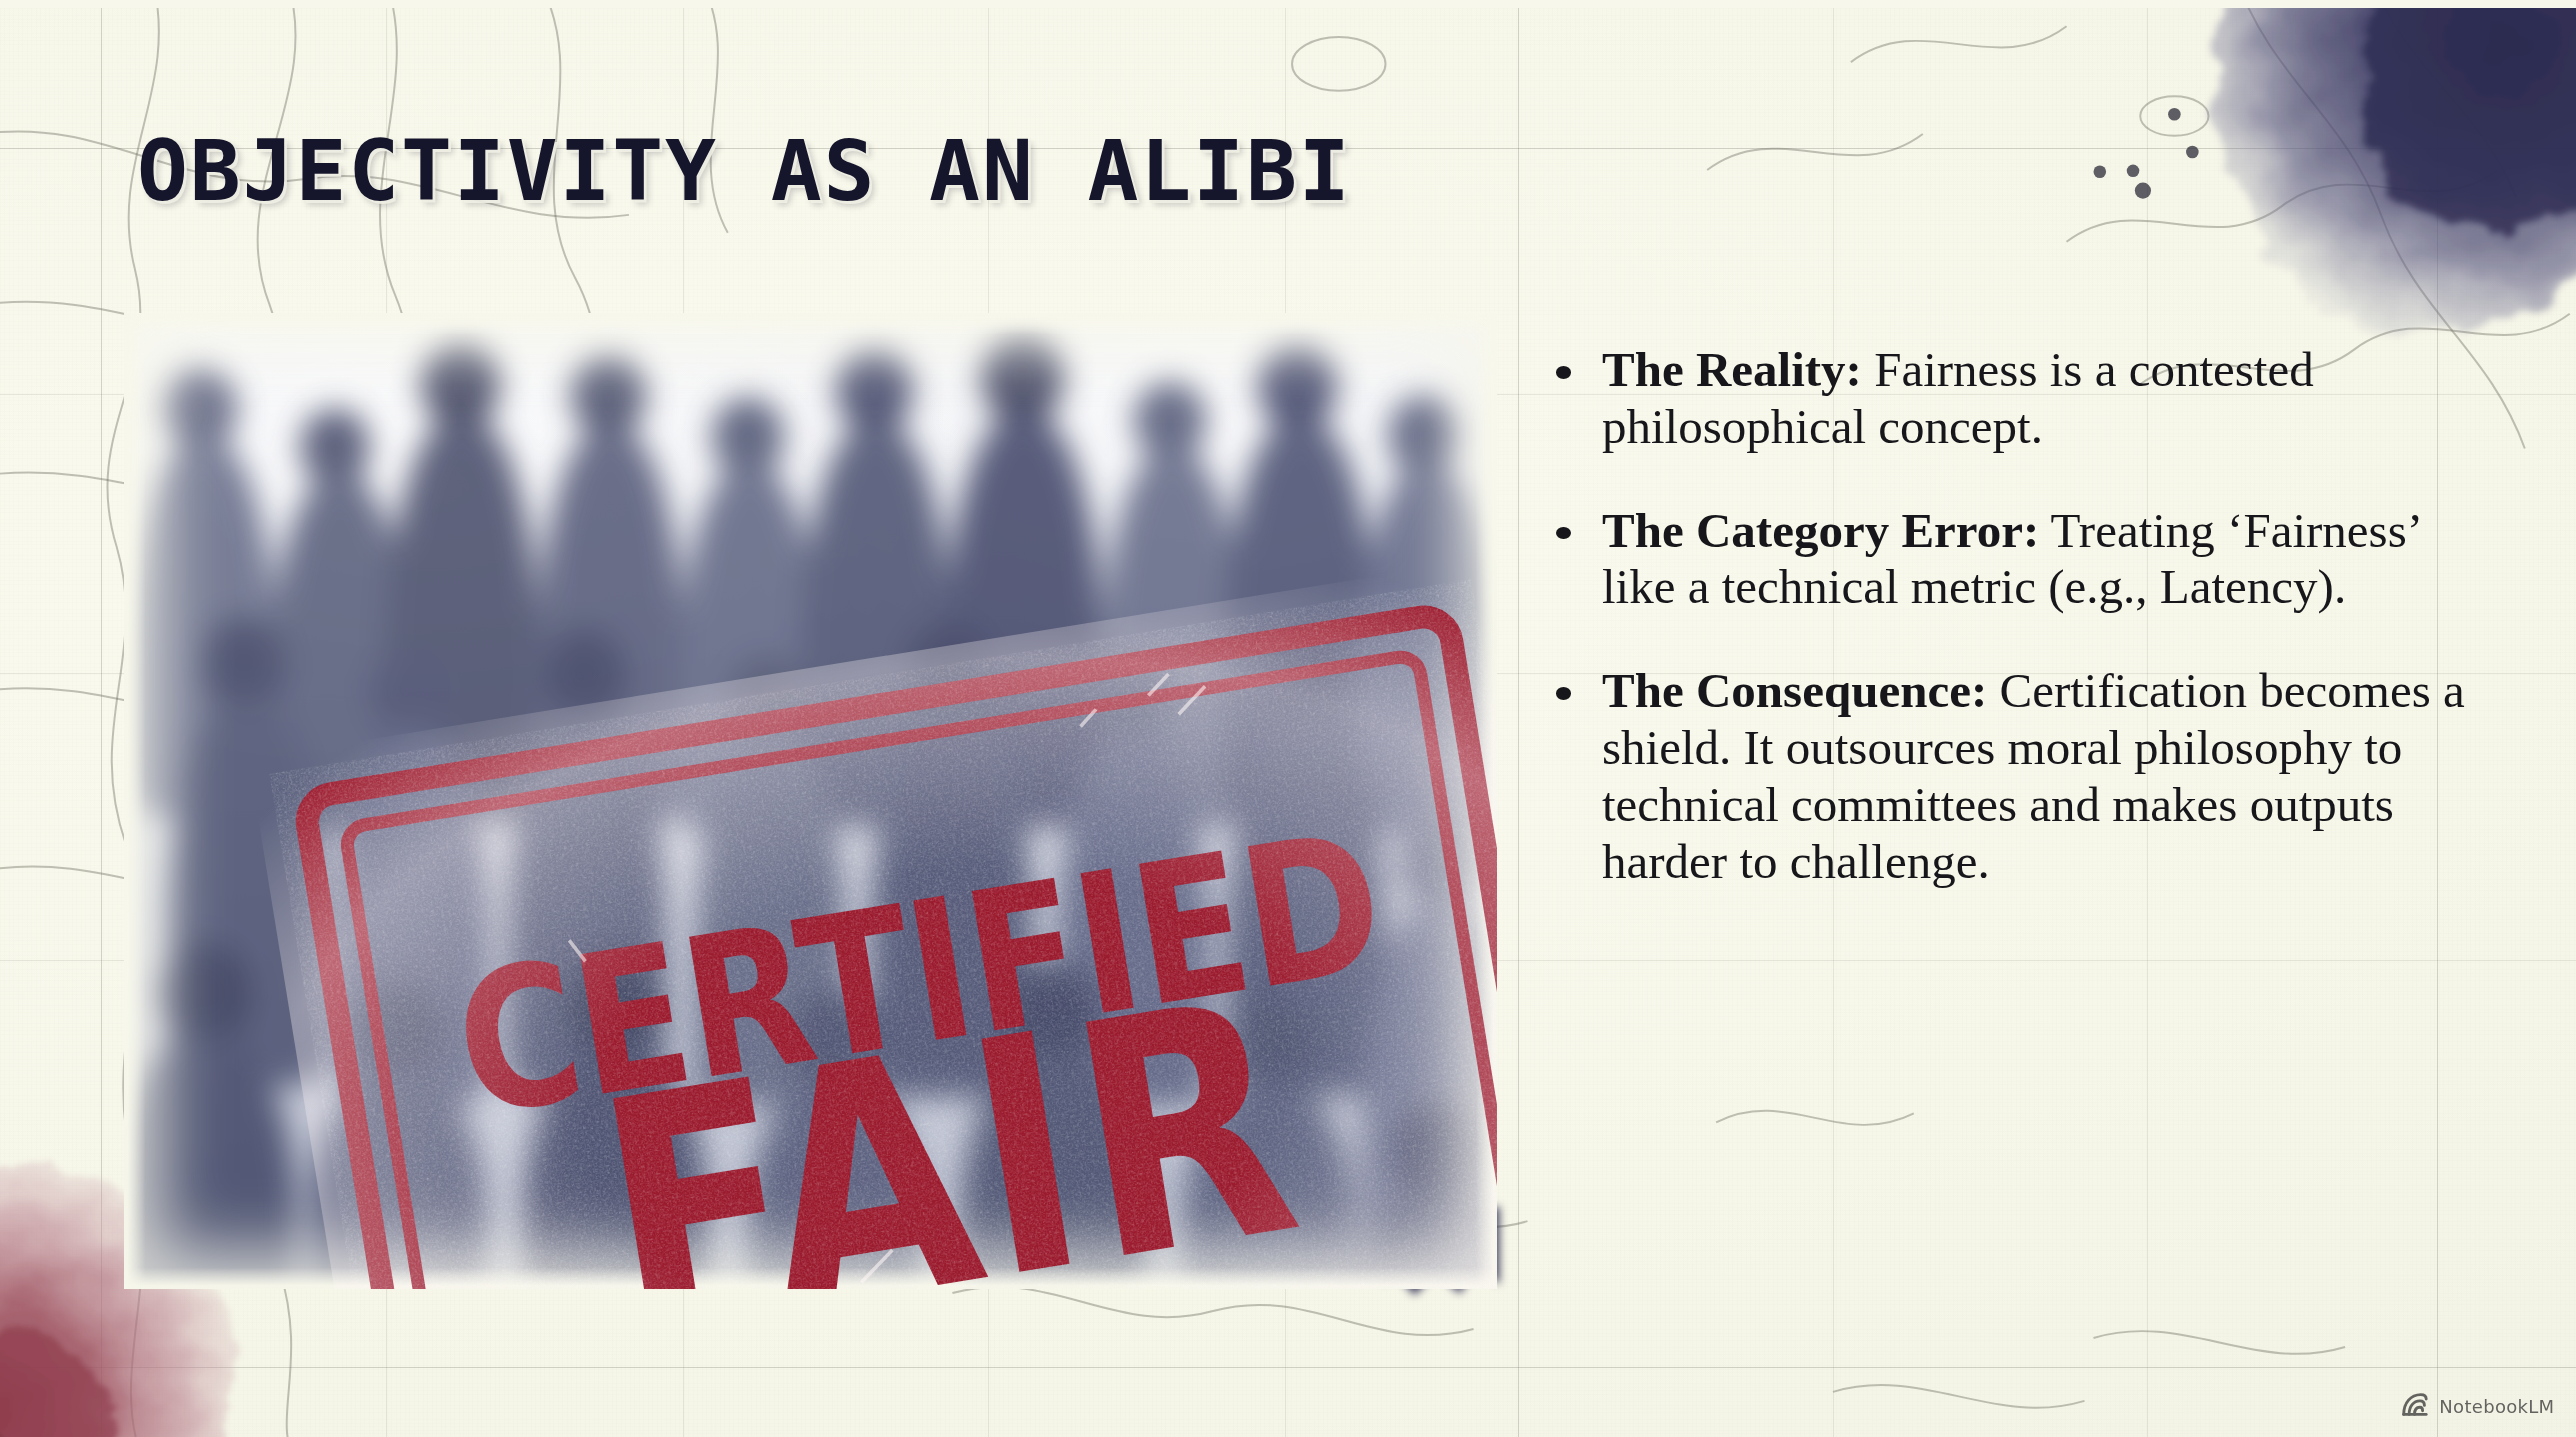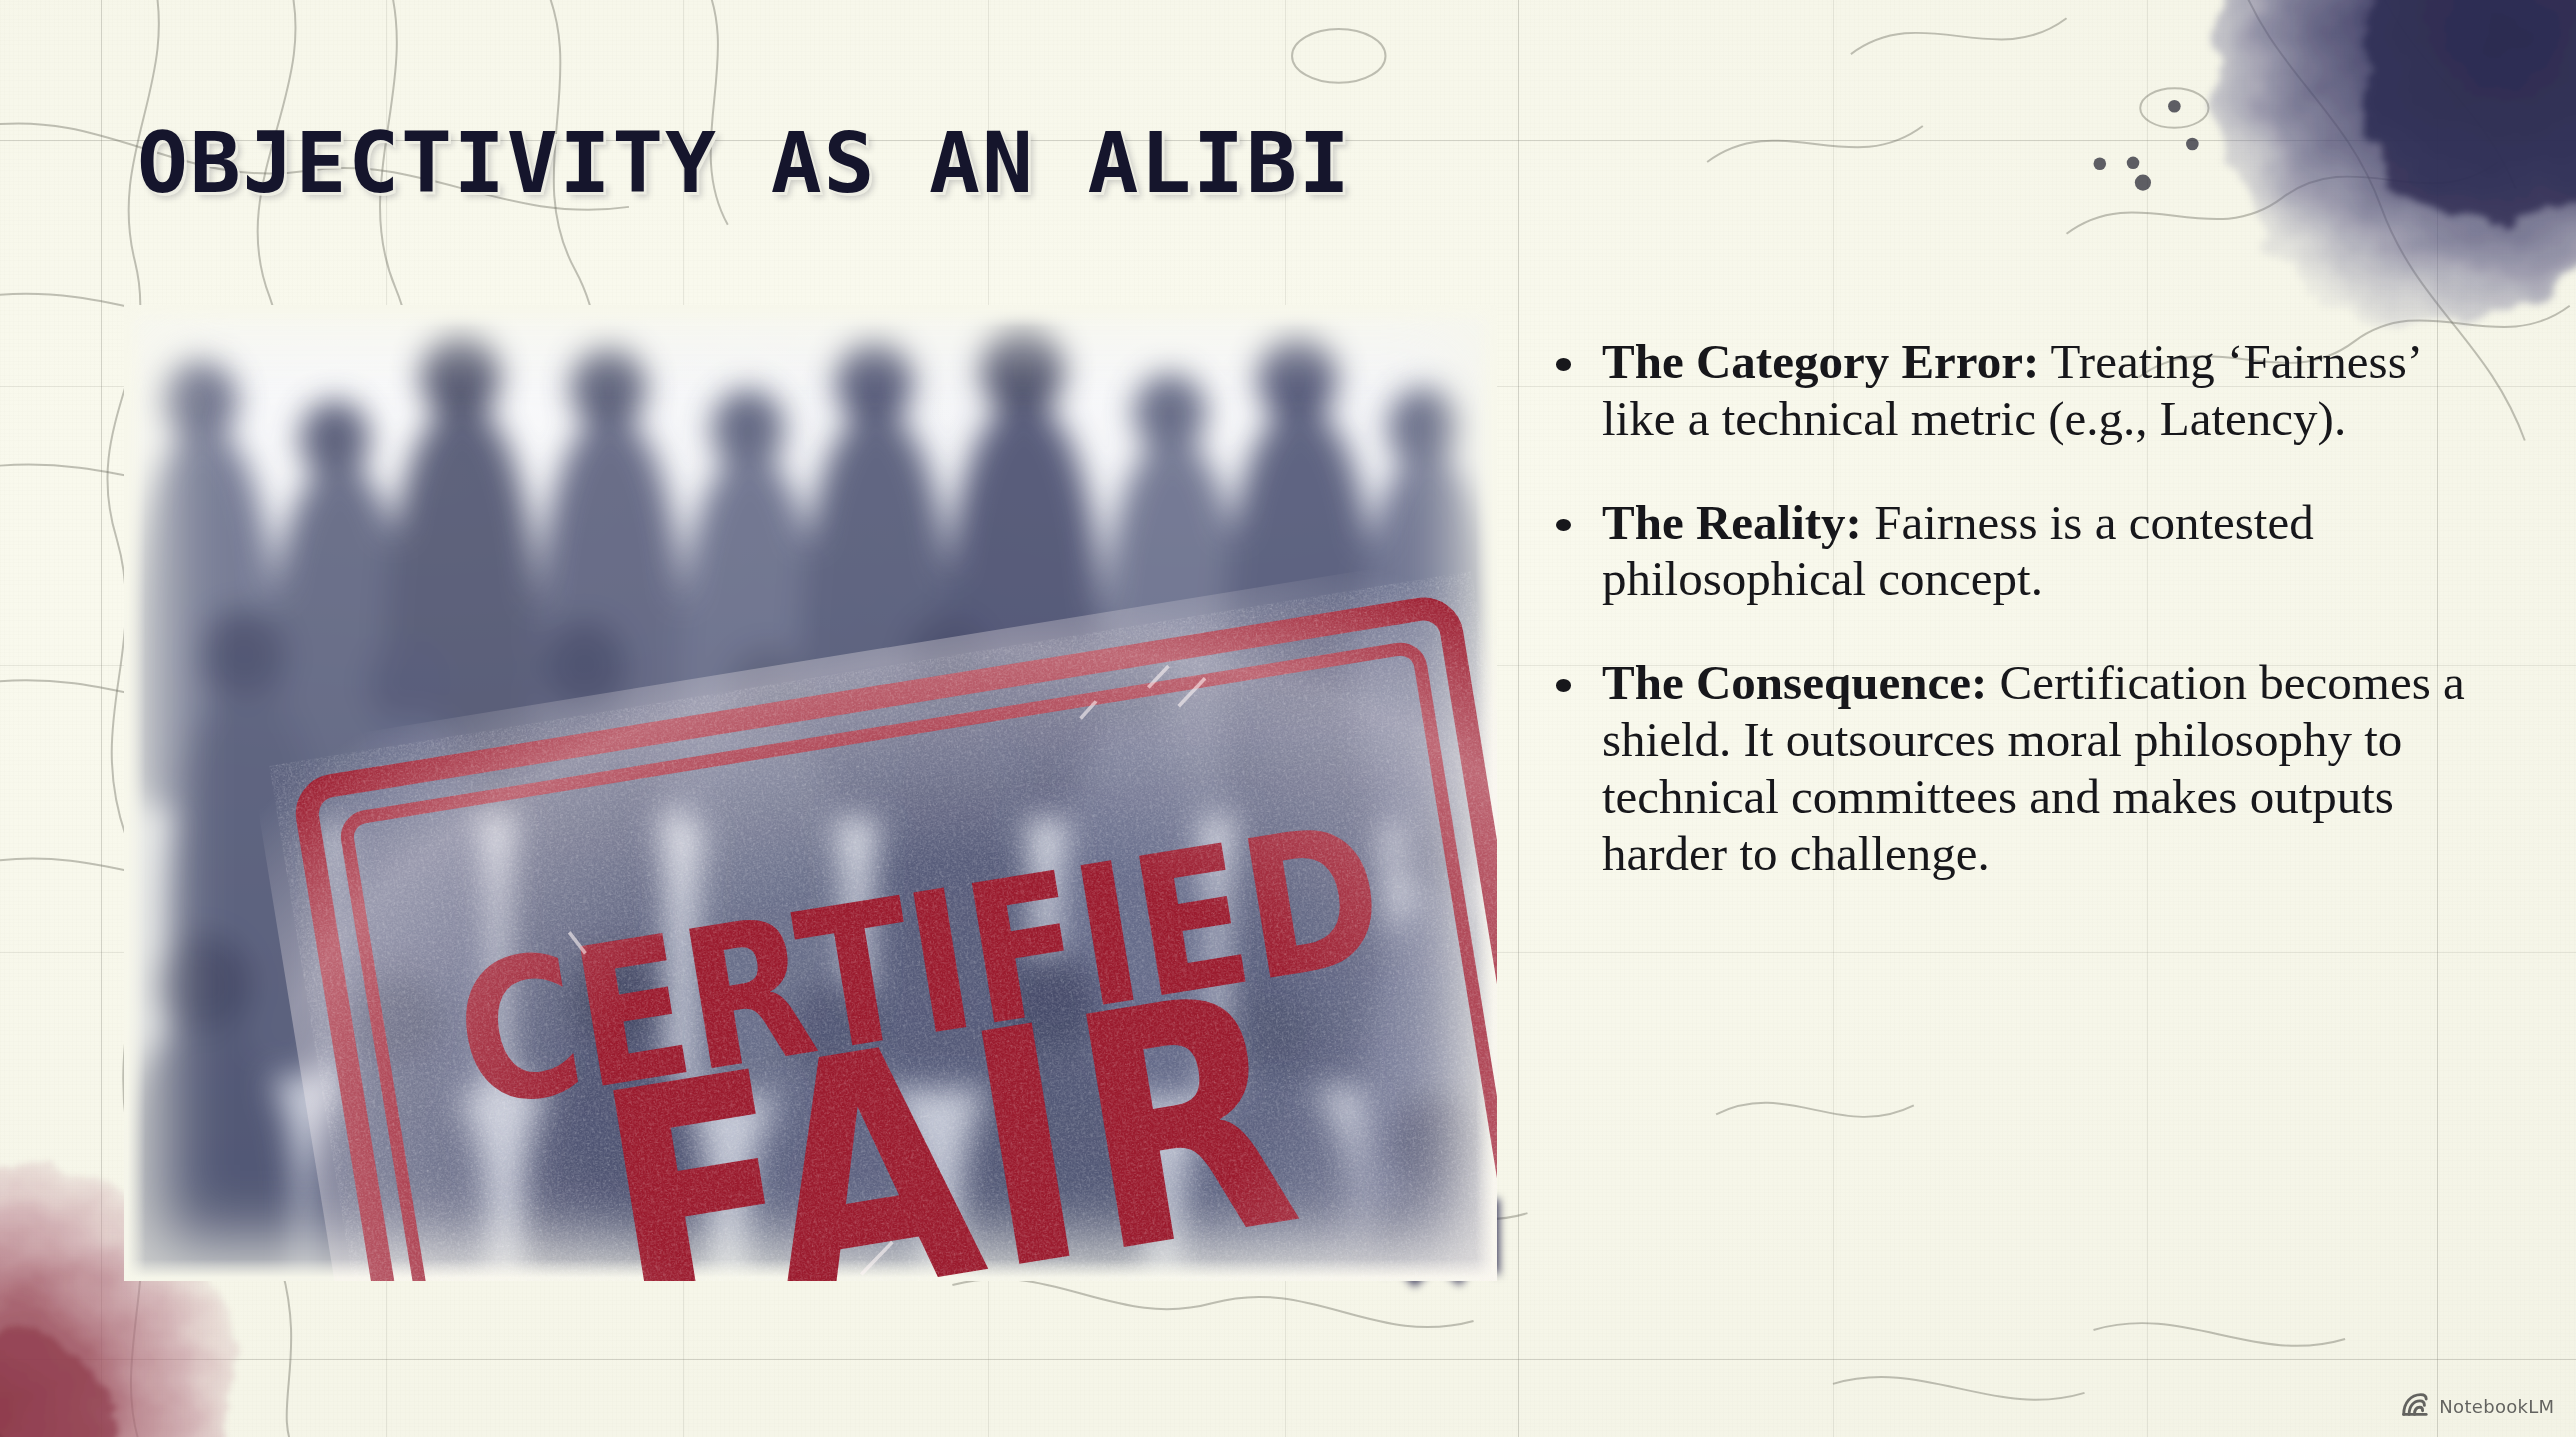--- a/index.html
+++ b/index.html
@@ -3,21 +3,21 @@
 <meta charset="utf-8">
 <style>
   html,body{margin:0;padding:0;}
   body{
     width:2576px;height:1438px;overflow:hidden;position:relative;
     background:#f7f7eb;
     font-family:"Liberation Serif",serif;
   }
 
   
-  #slide{position:absolute;inset:0;overflow:hidden;background:#22c55e;}
+  #slide{position:absolute;inset:0;overflow:hidden;background:#22c55e;margin-top:8px;}
 
   .paper-tint{
     position:absolute;inset:0;
     background:
       radial-gradient(ellipse 120% 90% at 30% 40%, #fbfbf0 0%, #f6f6e9 55%, #f2f2e4 100%);
   }
   .paper-grain{
     position:absolute;inset:0;opacity:.5;
     background-image:
       repeating-linear-gradient(0deg, rgba(160,158,140,.045) 0 0.9px, transparent 0.9px 3.6px),
@@ -428,25 +428,25 @@
           </g>
         </svg>
       </div>
       <div id="stamp-glow"></div>
     </div>
   </div>
 
   <div id="bullets">
     <div class="bullet">
       <span class="dot"></span>
-      <span class="btext"><span class="lead">The Category Error:</span><span class="rest"> Treating ‘Fairness’ like a technical metric (e.g., Latency).</span></span>
+      <span class="btext"><span class="lead">The Reality:</span><span class="rest"> Fairness is a contested philosophical concept.</span></span>
     </div>
     <div class="bullet">
       <span class="dot"></span>
-      <span class="btext"><span class="lead">The Reality:</span><span class="rest"> Fairness is a contested philosophical concept.</span></span>
+      <span class="btext"><span class="lead">The Category Error:</span><span class="rest"> Treating ‘Fairness’ like a technical metric (e.g., Latency).</span></span>
     </div>
     <div class="bullet">
       <span class="dot"></span>
       <span class="btext"><span class="lead">The Consequence:</span><span class="rest"> Certification becomes a shield. It outsources moral philosophy to technical committees and makes outputs harder to challenge.</span></span>
     </div>
   </div>
 
   <div id="watermark">
     <span>
       <svg width="29" height="27" viewBox="0 0 32 30" fill="none">

